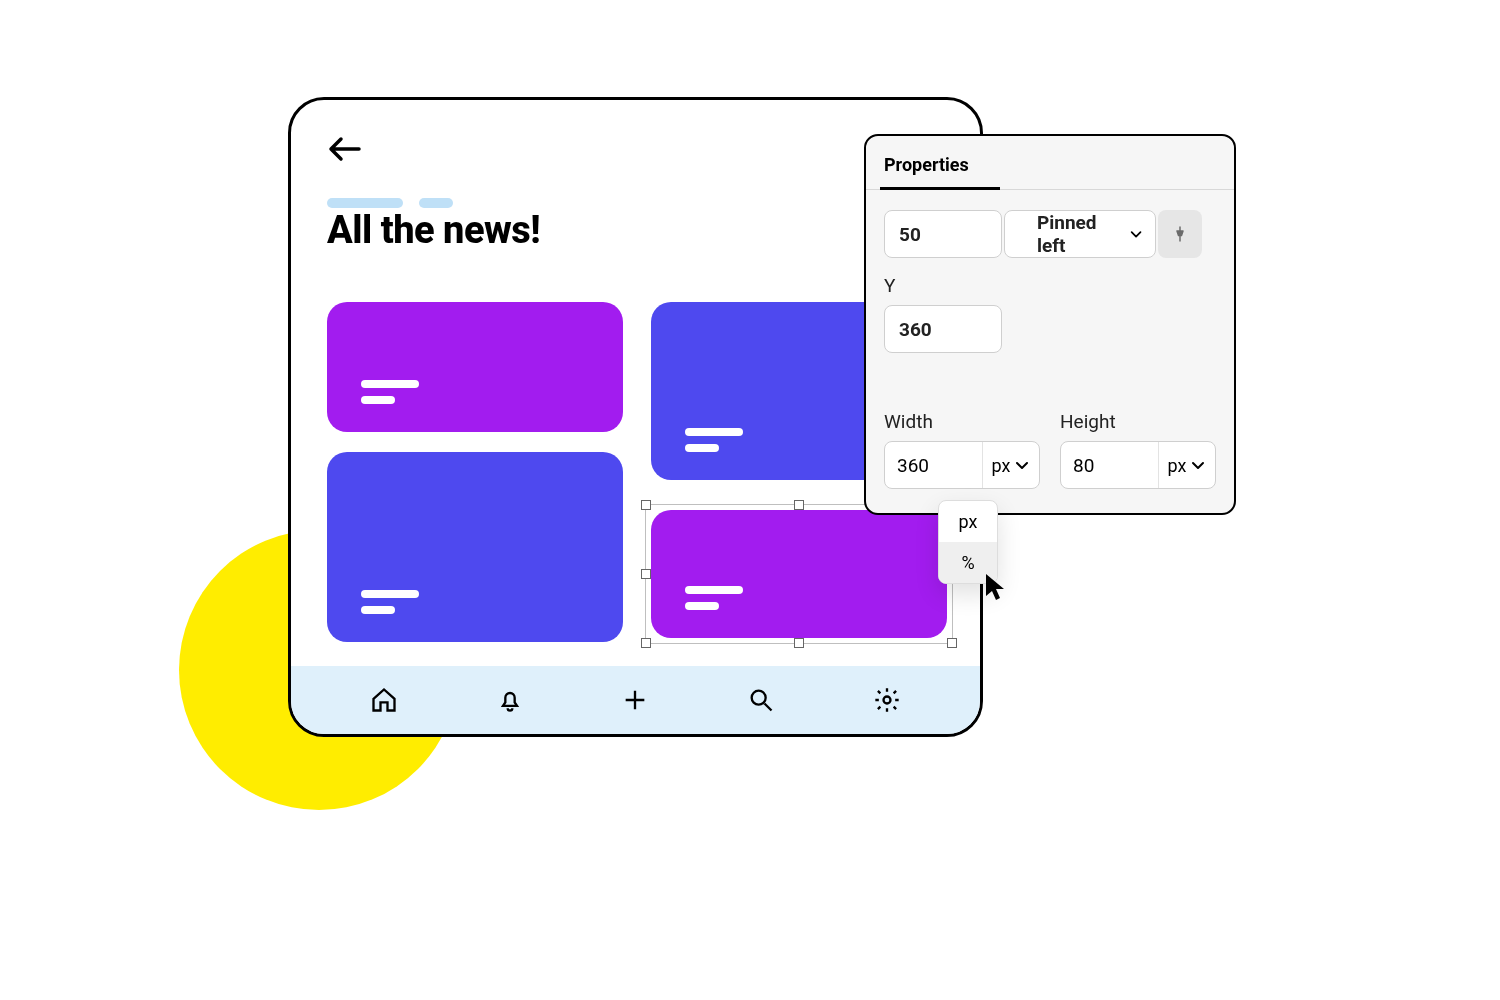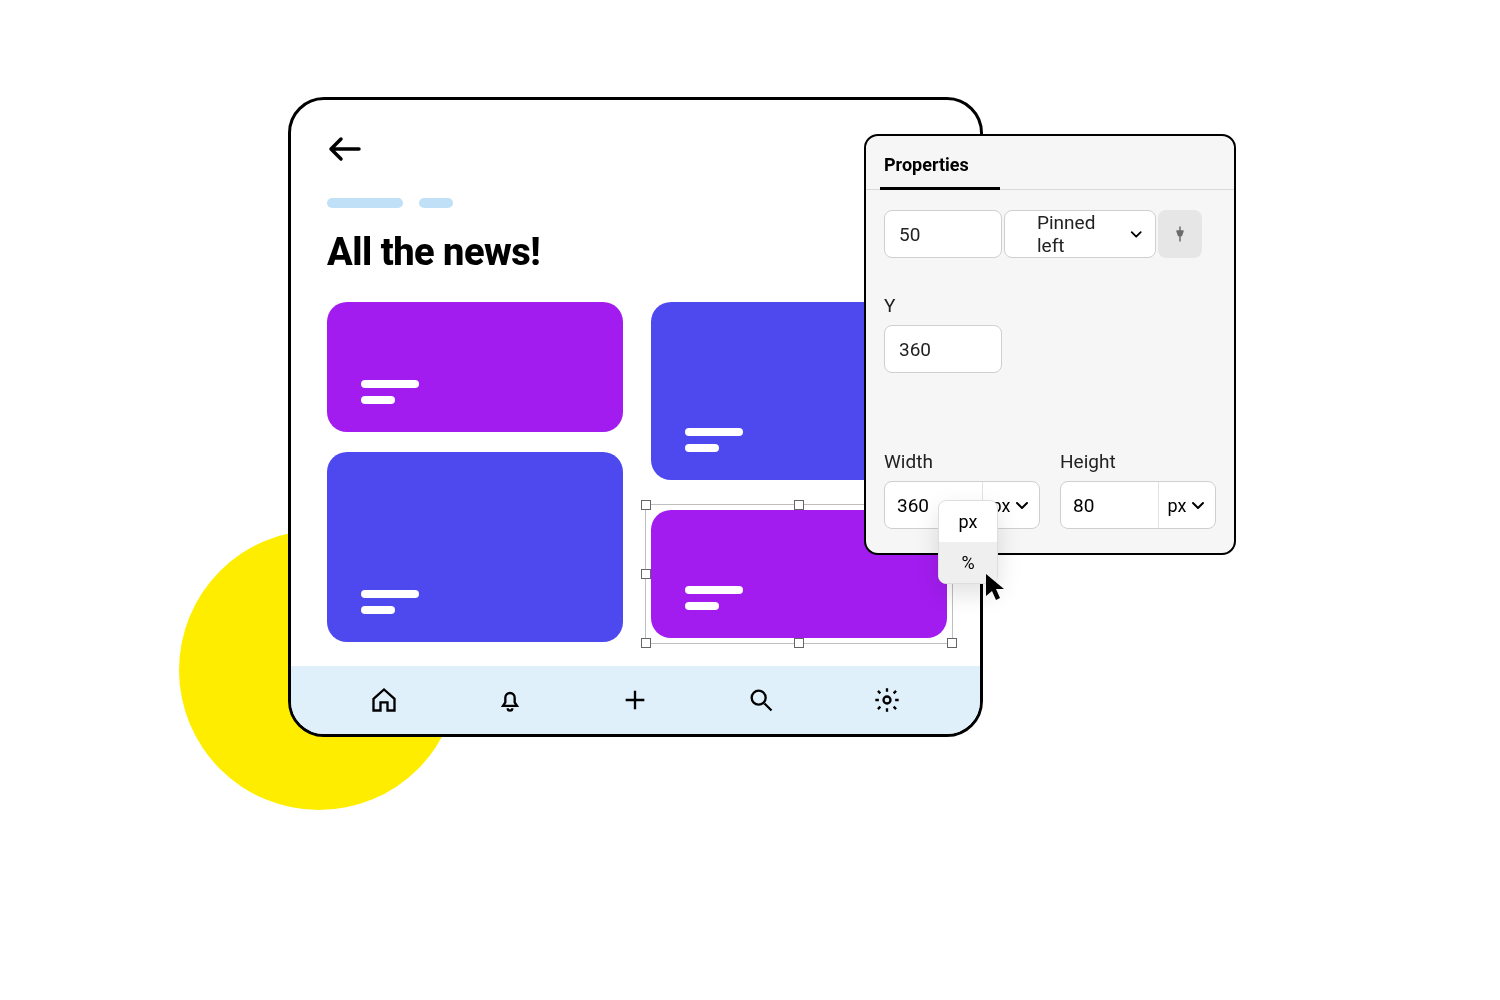--- a/index.html
+++ b/index.html
@@ -49,21 +49,20 @@
   }
   .breadcrumb-placeholders span {
     height: 10px;
     border-radius: 5px;
     background: #bfe0f7;
     display: inline-block;
   }
   .bc1 { width: 76px; }
   .bc2 { width: 34px; }
   .app-title {
-    margin-top: 22px;
     font-size: 38px;
     font-weight: 800;
     letter-spacing: -0.5px;
     color: #000;
   }
   .cards-area {
     position: absolute;
     left: 36px;
     top: 202px;
     right: 36px;
@@ -139,21 +138,21 @@
     content: "";
     position: absolute;
     left: 14px; right: auto;
     bottom: -1px;
     width: 120px;
     height: 3px;
     background: #000;
   }
   .props-body { padding: 20px 18px 24px 18px; }
   .field-label { font-size: 19px; color: #222; margin-bottom: 8px; }
-  .row { display: flex; gap: 2px; align-items: center; margin-bottom: 36px; }
+  .row { display: flex; gap: 2px; align-items: center; margin-bottom: 16px; font-weight: bold; }
   .input-text {
     height: 48px;
     background: #fff;
     border: 1px solid #cfcfcf;
     border-radius: 8px;
     padding: 0 14px;
     font-size: 19px;
     color: #222;
     display: flex;
     align-items: center;

